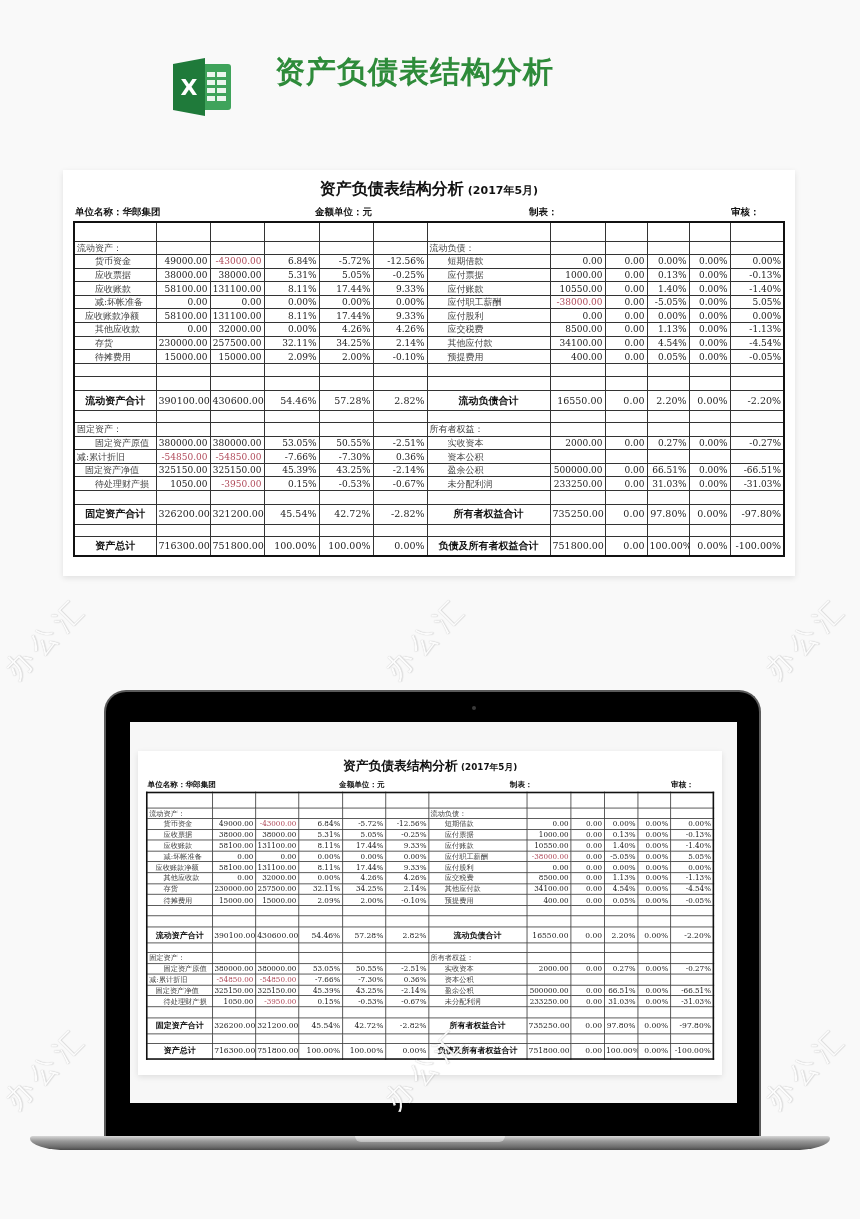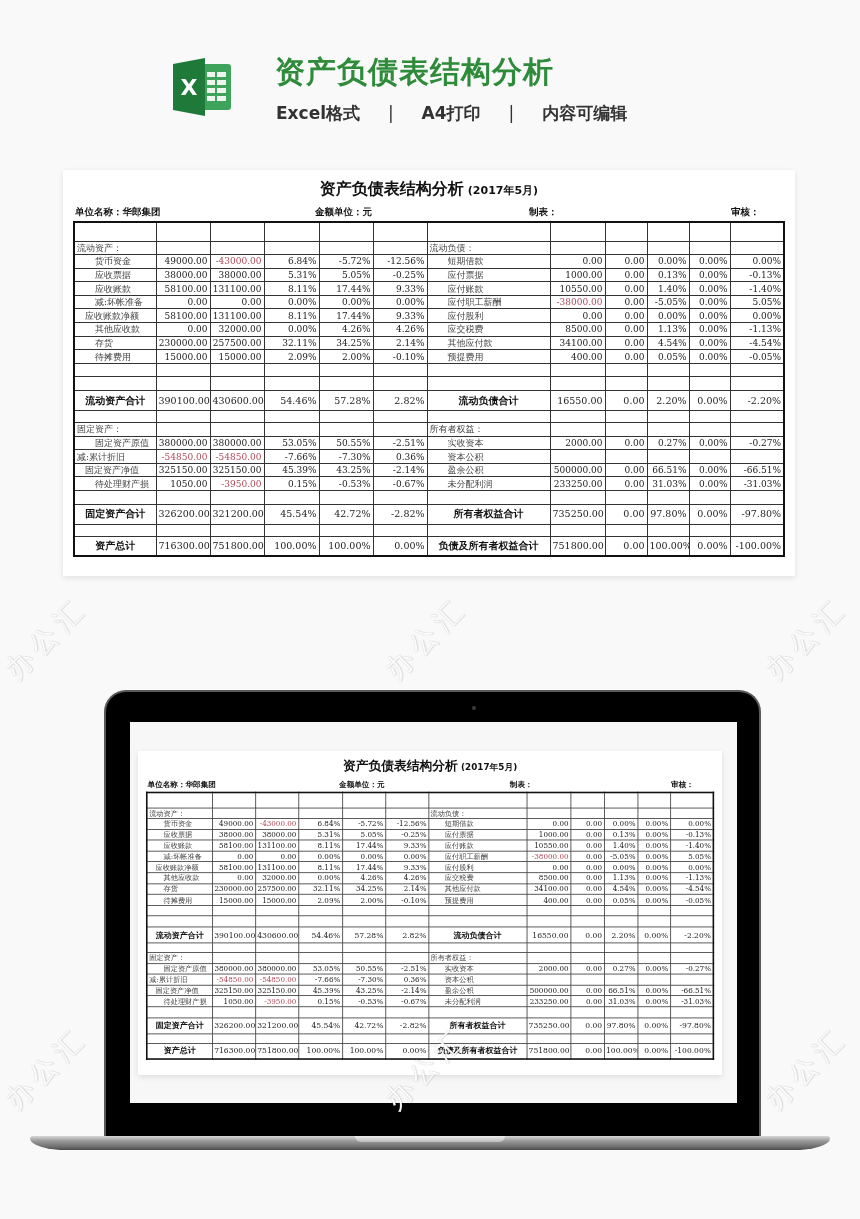--- a/index.html
+++ b/index.html
@@ -59,27 +59,20 @@
         <rect x="46" y="24" width="9" height="5"></rect>
       <rect x="36" y="32" width="8" height="5"></rect>
         <rect x="46" y="32" width="9" height="5"></rect>
       <rect x="36" y="40" width="8" height="5"></rect>
         <rect x="46" y="40" width="9" height="5"></rect>
     </g>
     <path d="M2 8 L34 2 L34 60 L2 54 Z" fill="#1f7a3a"></path>
     <text x="18" y="39" font-family="DejaVu Sans, sans-serif" font-size="22" font-weight="bold" fill="#ffffff" text-anchor="middle">X</text>
   </svg>
   <div class="banner-title">资产负债表结构分析</div>
-  <div class="banner-sub">
-    <span>Excel格式</span>
-    <span class="sep">|</span>
-    <span>A4打印</span>
-    <span class="sep">|</span>
-    <span>内容可编辑</span>
-  </div>
 </div>
 
 <div class="sheet sheet-main">
   <div class="sheet-inner">
     <div class="s-title">
       <span>资产负债表结构分析</span><span class="sub">(2017年5月)</span>
     </div>
     <div class="s-meta" style="left:12px">单位名称：华郎集团</div>
     <div class="s-meta" style="left:252px">金额单位：元</div>
     <div class="s-meta" style="left:466px">制表：</div>

